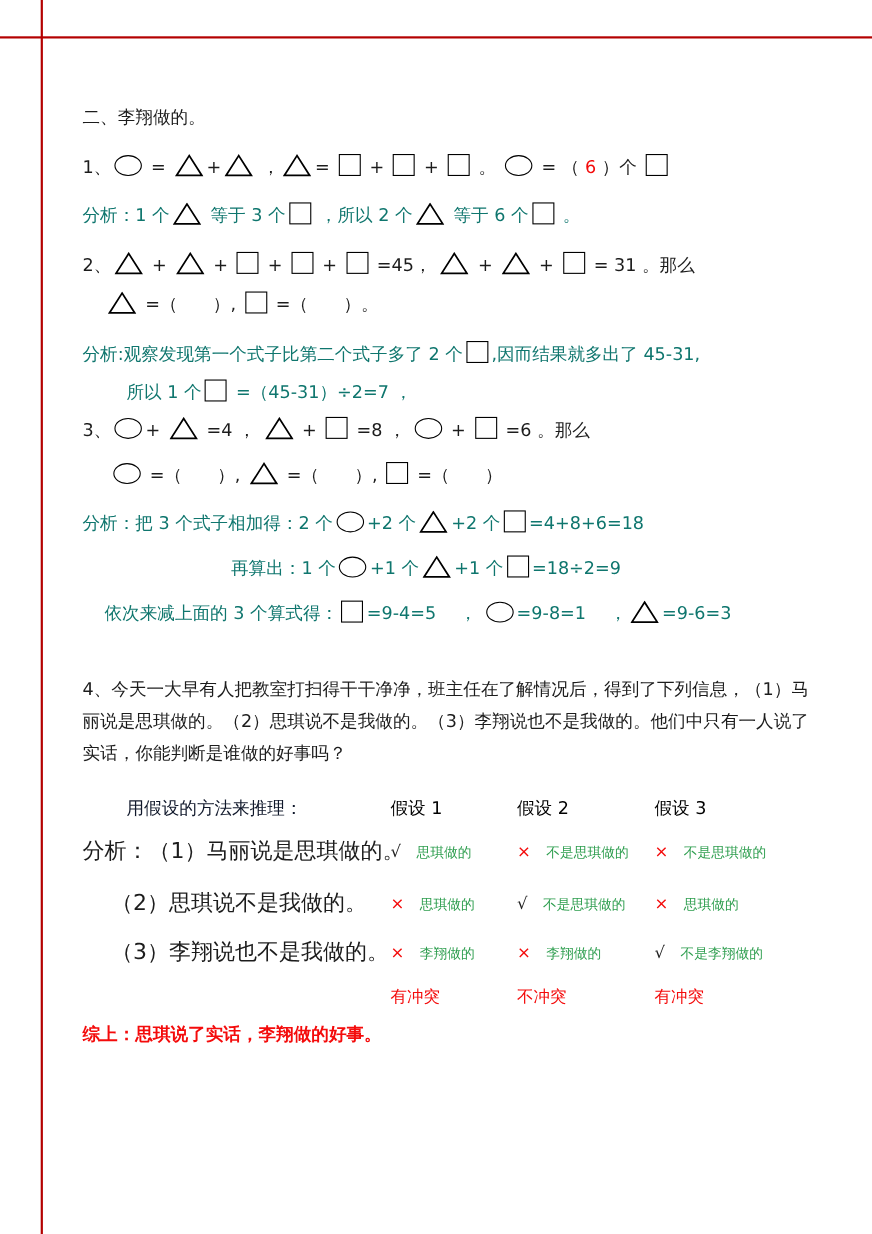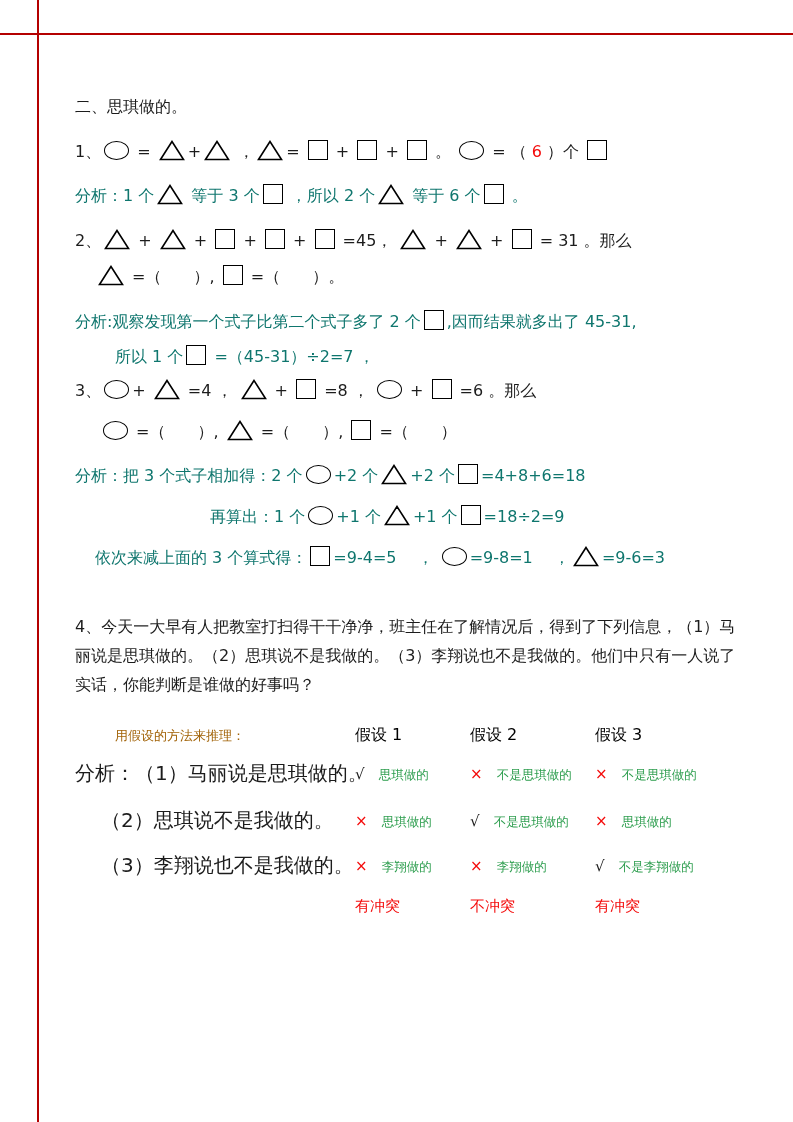--- a/index.html
+++ b/index.html
@@ -26,39 +26,39 @@
   .tri{width:26px;height:21px;vertical-align:-4px;border:none;}
   .tri svg{display:block;}
   .para{font-size:16px;line-height:29px;margin-bottom:26px;white-space:normal;width:676px;}
   .trow{display:grid;grid-template-columns:280px 115px 125px 155px;align-items:center;margin-bottom:18px;}
   .trow.hdr{margin-bottom:14px;}
   .trow.r1{margin-bottom:20px;}
   .trow.cfl{margin-bottom:0;margin-top:6px;}
   .stmt{font-size:20px;white-space:nowrap;}
   .stmt.indented{padding-left:26px;}
   .hyp{color:#000000;font-size:16px;}
-  .method{color:#a16207;font-size:13px;padding-left:40px;white-space:nowrap;}
+  .method{color:#0f172a;font-size:16px;padding-left:40px;white-space:nowrap;}
   .cell{white-space:nowrap;}
   .mark{font-size:15px;margin-right:9px;display:inline-block;}
   .mark-ok{color:#222;}
   .mark-no{color:#f40b0b;}
   .glabel{color:#2e9e4f;font-size:12.5px;}
   .conflict{color:#f40b0b;font-size:15px;}
   .conclusion{color:#f40b0b;font-size:16px;font-weight:bold;margin-top:14px;white-space:nowrap;}
 </style>
 </head>
 <body>
 
 <div class="page">
   <div class="border-v"></div>
   <div class="border-h"></div>
 
   <div class="content">
 
-    <div class="line">二、思琪做的。</div>
+    <div class="line">二、李翔做的。</div>
 
     <div class="line"><span>1、</span><span class="shp circ"></span><span> = </span><span class="shp tri"><svg width="26" height="21" viewBox="0 0 26 21">
             <polygon points="13,1.5 1.5,19.5 24.5,19.5" fill="none" stroke="#000" stroke-width="1.6"></polygon>
           </svg></span><span>+</span><span class="shp tri"><svg width="26" height="21" viewBox="0 0 26 21">
             <polygon points="13,1.5 1.5,19.5 24.5,19.5" fill="none" stroke="#000" stroke-width="1.6"></polygon>
           </svg></span><span> ，</span><span class="shp tri"><svg width="26" height="21" viewBox="0 0 26 21">
             <polygon points="13,1.5 1.5,19.5 24.5,19.5" fill="none" stroke="#000" stroke-width="1.6"></polygon>
           </svg></span><span>= </span><span class="shp sq"></span><span> + </span><span class="shp sq"></span><span> + </span><span class="shp sq"></span><span>  。 </span><span class="shp circ"></span><span> = （ </span><span class="c-red">6</span><span> ）个 </span><span class="shp sq"></span></div>
     <div class="line red-line"><span>分析：1 个</span><span class="shp tri"><svg width="26" height="21" viewBox="0 0 26 21">
             <polygon points="13,1.5 1.5,19.5 24.5,19.5" fill="none" stroke="#000" stroke-width="1.6"></polygon>
@@ -156,15 +156,16 @@
       </div>
     </div>
 
     <div class="trow cfl">
       <div></div>
       <div class="conflict">有冲突</div>
       <div class="conflict">不冲突</div>
       <div class="conflict">有冲突</div>
     </div>
 
+    <div class="conclusion">综上：思琪说了实话，李翔做的好事。</div>
 
   </div>
 </div>
 
 </body></html>

